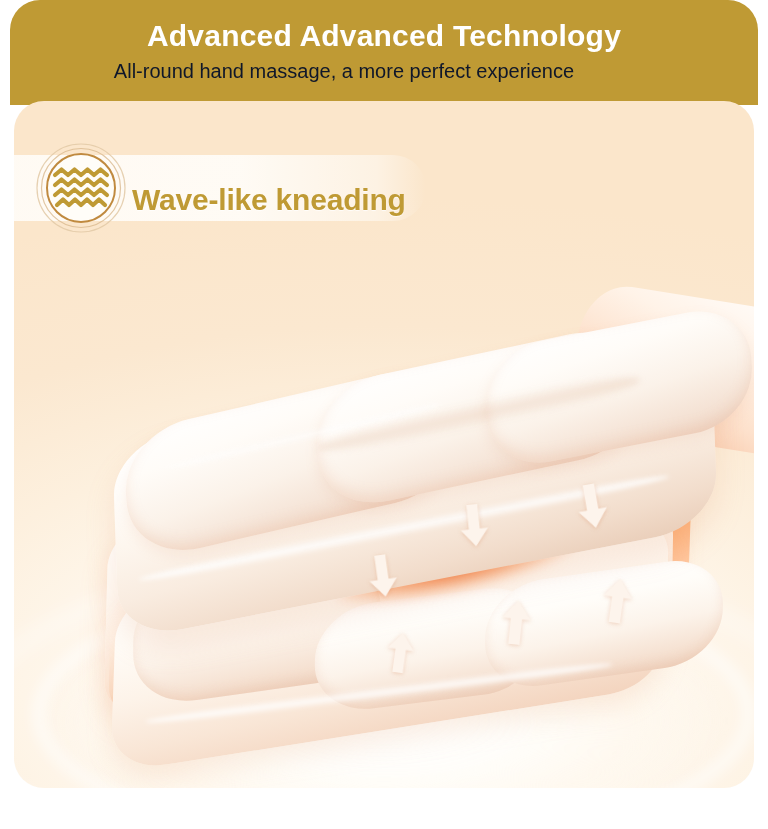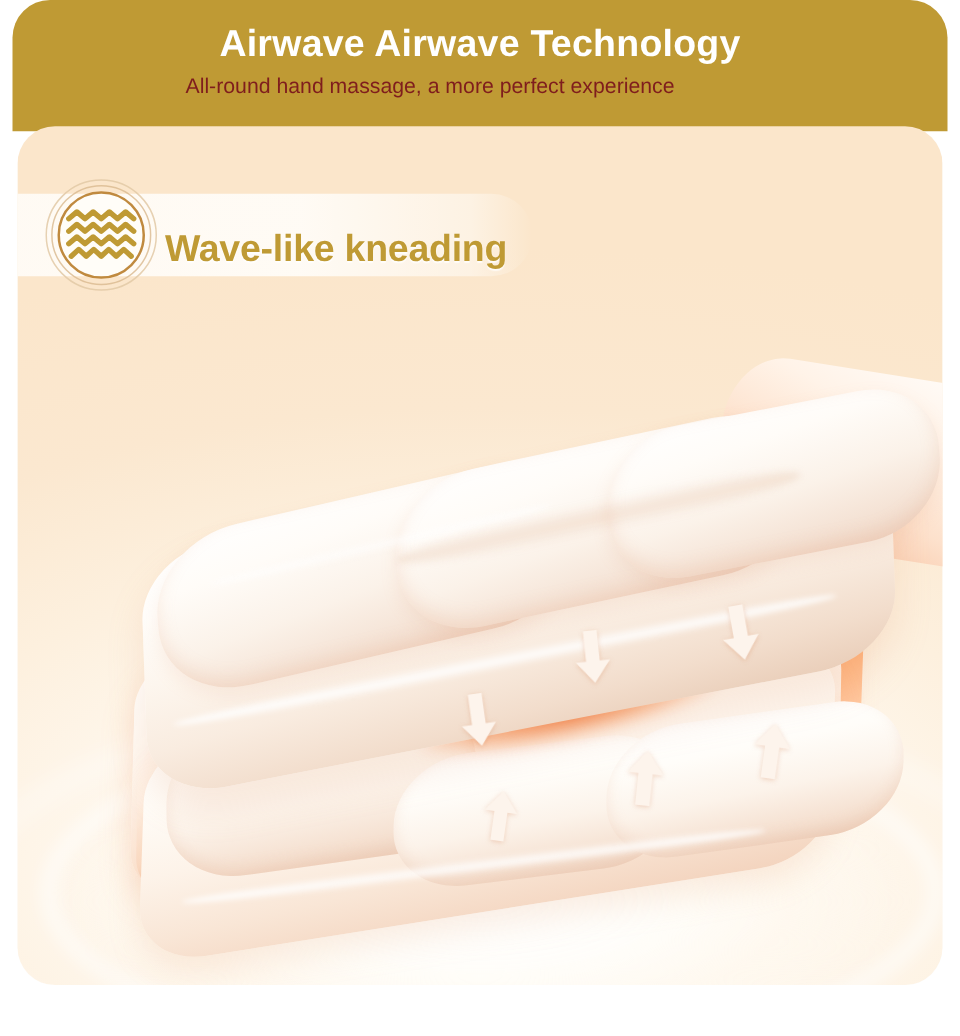--- a/index.html
+++ b/index.html
@@ -44,22 +44,22 @@
     letter-spacing: 0.2px;
     line-height: 1.1;
     white-space: nowrap;
   }
   .banner-subtitle {
     position: absolute;
     left: 0;
     top: 59px;
     width: 668px;
     text-align: center;
-    color: #7f1d1d;
-    font-size: 17px;
+    color: #0f172a;
+    font-size: 20px;
     font-weight: 400;
     line-height: 1.2;
     white-space: nowrap;
   }
 
   
   .panel {
     position: absolute;
     left: 14px;
     top: 101px;
@@ -368,21 +368,21 @@
     height: 92px;
   }
   .badge-icon svg { display: block; }
 </style>
 </head>
 <body>
 
 <div id="page">
 
   <div class="banner">
-    <div class="banner-title">Airwave Airwave Technology</div>
+    <div class="banner-title">Advanced Advanced Technology</div>
     <div class="banner-subtitle">All-round hand massage, a more perfect experience</div>
   </div>
 
   <div class="panel">
 
     <div class="stage-halo"></div>
     <div class="stage-ring r2"></div>
     <div class="stage-ring"></div>
 
     <div class="scene">

